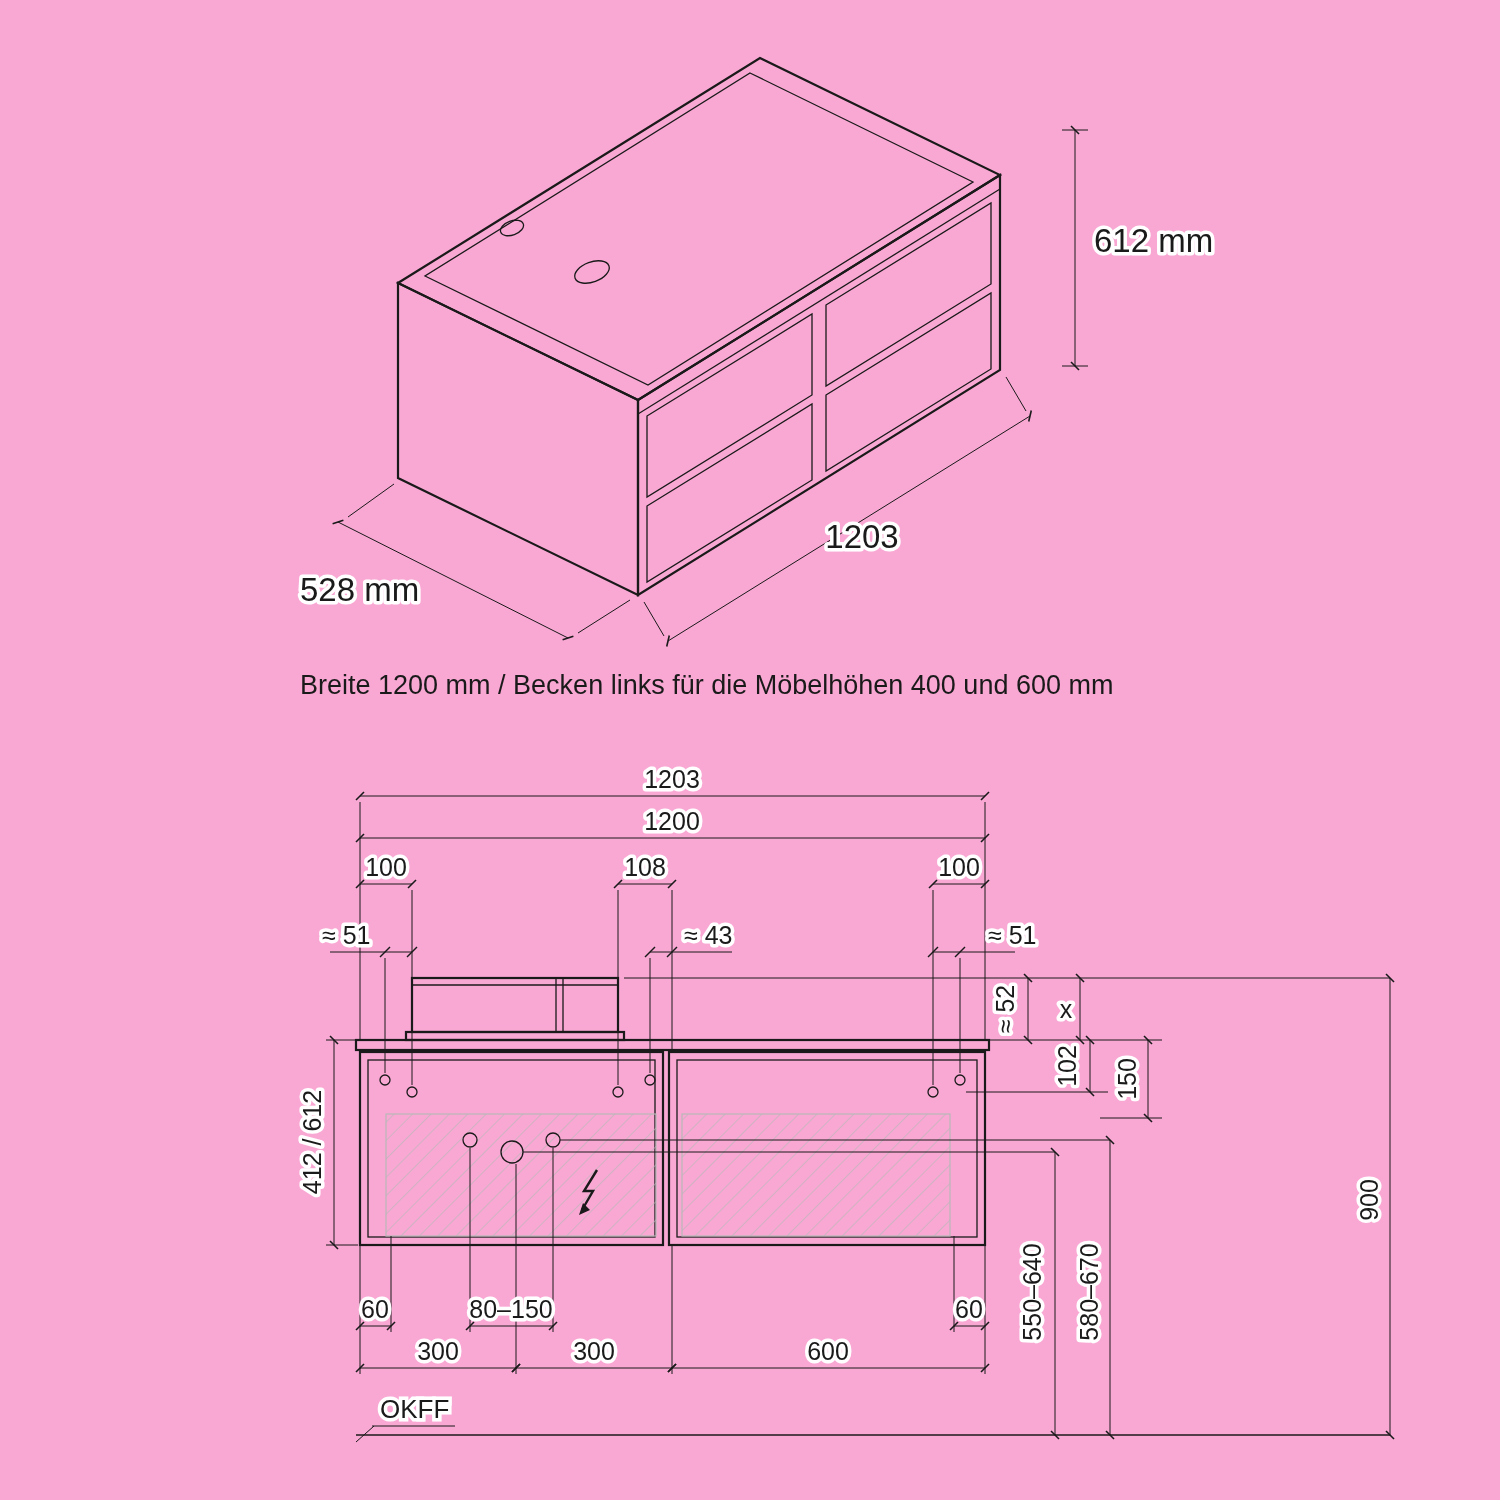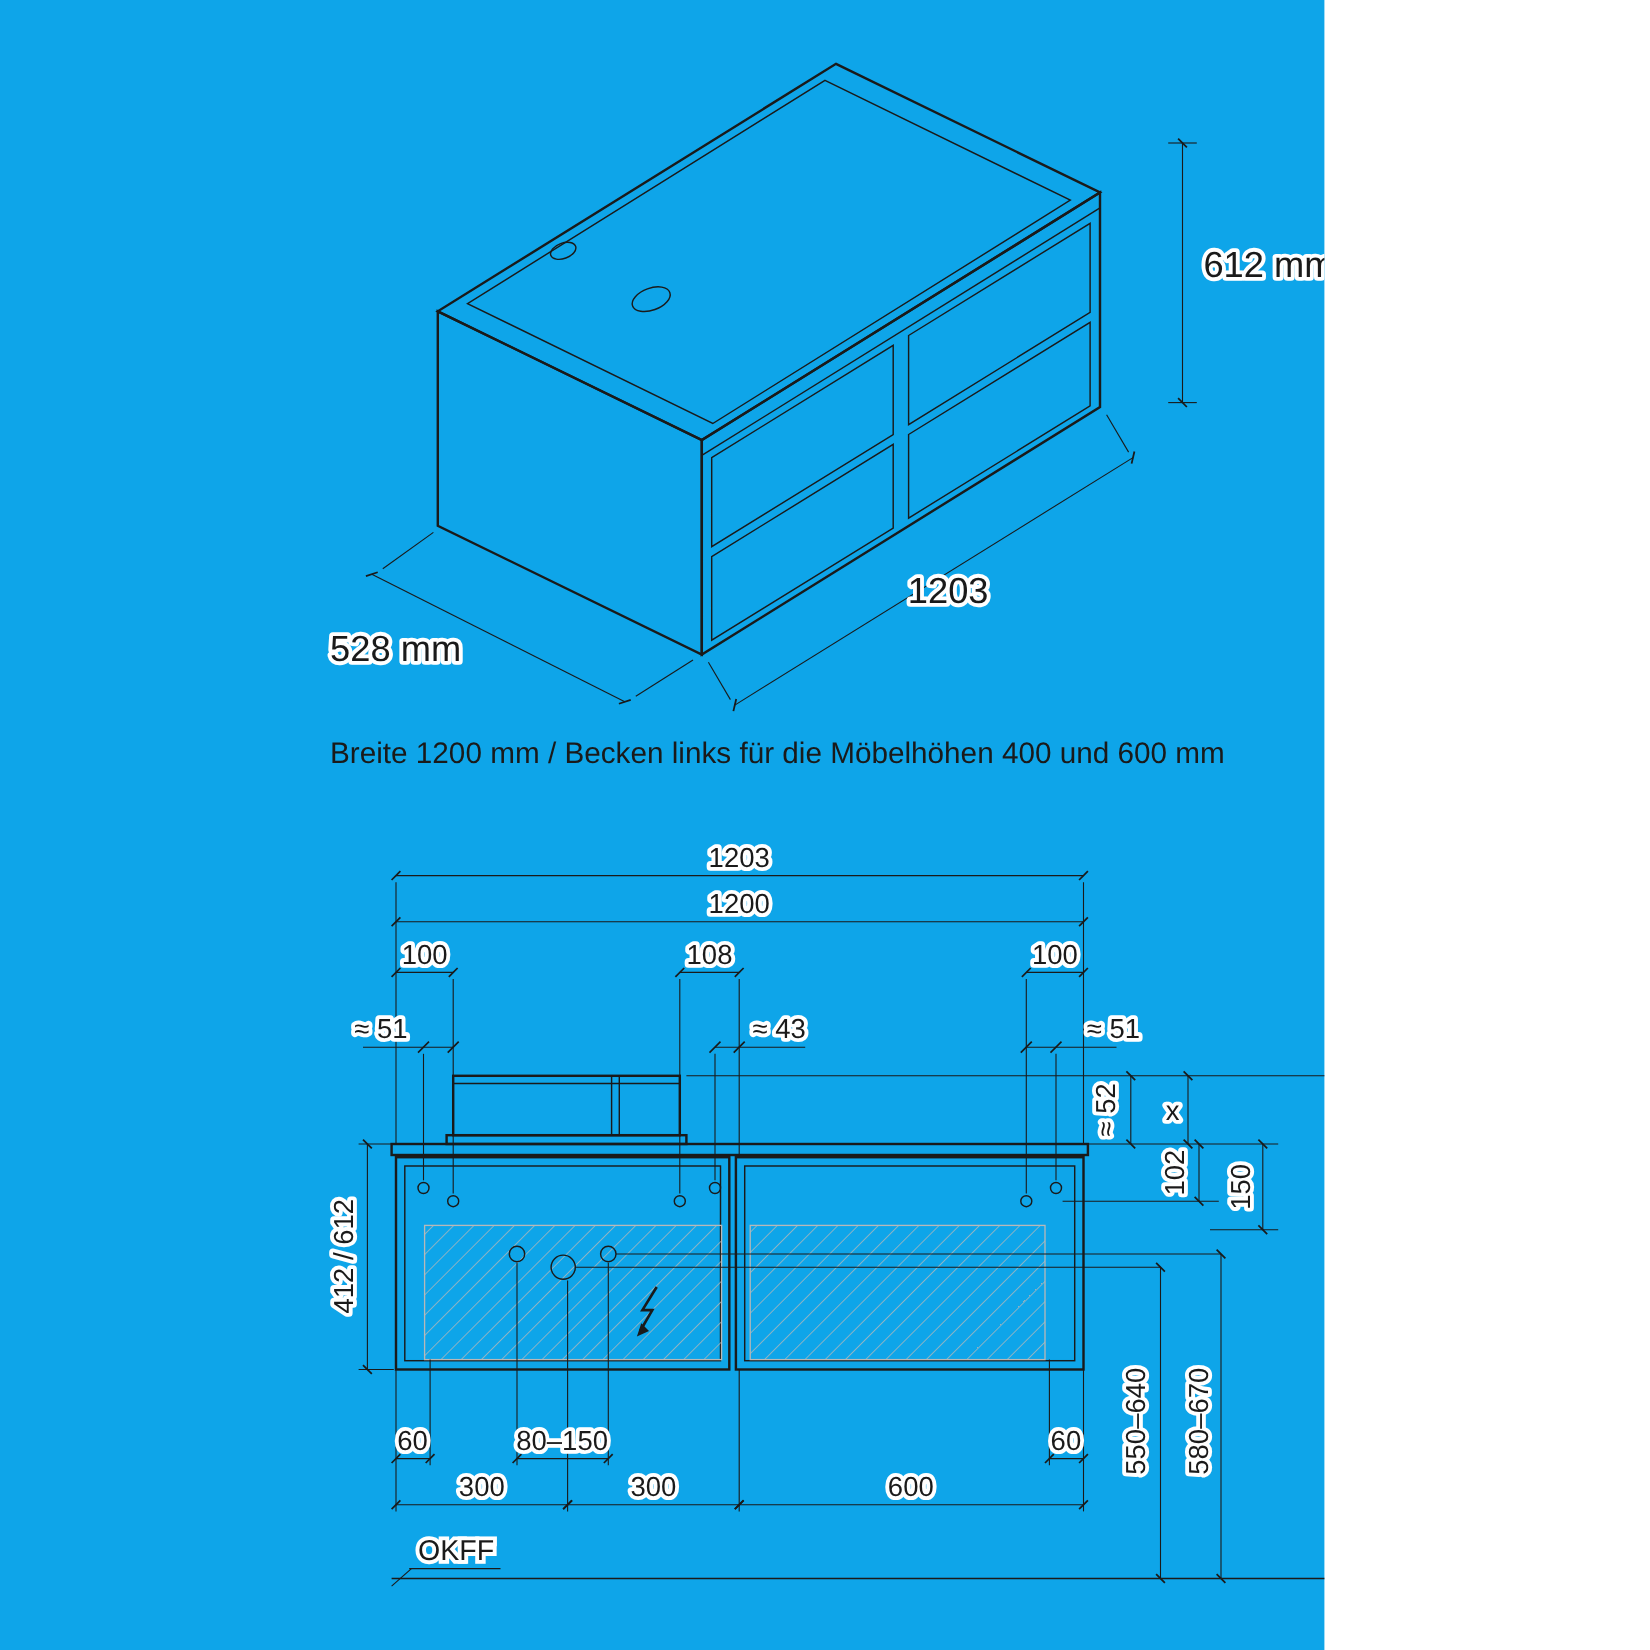--- a/index.html
+++ b/index.html
@@ -1,16 +1,16 @@
 <!DOCTYPE html>
 <html><head>
 <meta charset="utf-8">
 <style>
   html,body{margin:0;padding:0;background:#ffffff;}
-  .canvas{width:1204px;height:1500px;position:relative;background:#0ea5e9;overflow:hidden;}
+  .canvas{width:1500px;height:1500px;position:relative;background:#f9a8d4;overflow:hidden;}
   svg{display:block;}
   
   .s2{stroke:#1a1a1a;stroke-width:2.2;fill:none;stroke-linejoin:miter;stroke-linecap:butt;}
   .s1{stroke:#1a1a1a;stroke-width:1.3;fill:none;}
   .dl{stroke:#1a1a1a;stroke-width:1;fill:none;}
   .tick{stroke:#1a1a1a;stroke-width:1.5;fill:none;}
   text{font-family:"Liberation Sans","DejaVu Sans",sans-serif;fill:#1a1a1a;}
   .dim{font-size:25px;text-anchor:middle;paint-order:stroke;stroke:#ffffff;stroke-width:7px;stroke-linejoin:round;}
   .start{text-anchor:start;}
   .dim-iso{font-size:33px;paint-order:stroke;stroke:#ffffff;stroke-width:7px;stroke-linejoin:round;}

